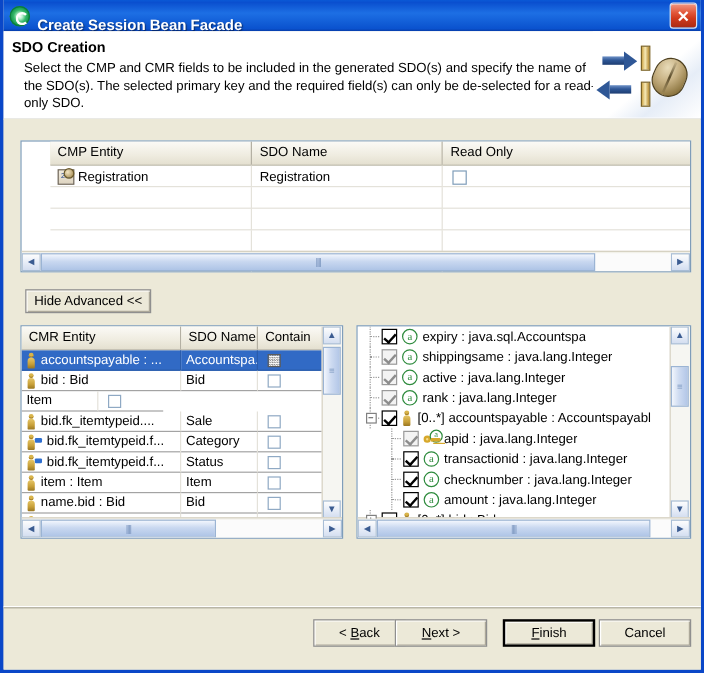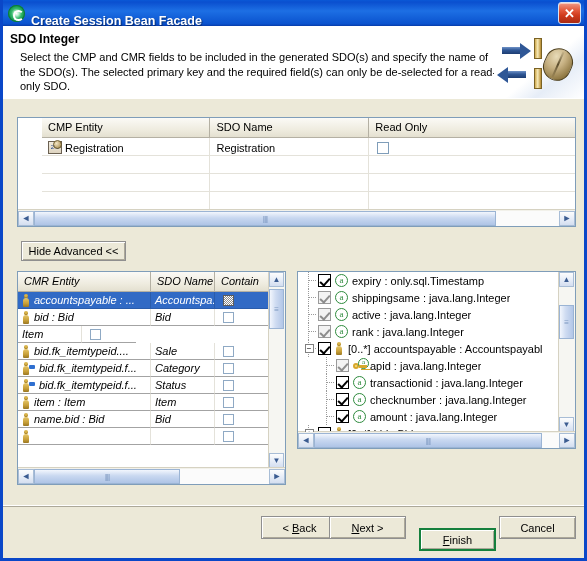--- a/index.html
+++ b/index.html
@@ -239,21 +239,21 @@
     position: absolute; left: 18px; top: 142px;
     width: 105px; height: 20px;
     background: #ECE9D8;
     border: 1px solid #8f8f8f;
     box-shadow: inset 1px 1px 0 #ffffff, inset -1px -1px 0 #aca899;
     font-size: 11px; line-height: 18px; text-align: center;
     box-sizing: border-box;
     cursor: default;
   }
   
-  .cmr-table { left: 14px; top: 172px; width: 269px; height: 214px; font-style: italic; }
+  .cmr-table { left: 14px; top: 172px; width: 269px; height: 178px; }
   .cmr-c0 { width: 133px; }
   .cmr-c1 { width: 64px; }
   .cmr-c2 { width: 54px; border-right: none !important; }
   .cmr-row { display: flex; height: 17px; font-size: 11px; }
   .cmr-row .cell {
     box-sizing: border-box;
     padding: 0 0 0 4px;
     border-right: 1px solid #e4e2da;
     border-bottom: 1px solid #a3a3a3;
     white-space: nowrap; overflow: hidden;
@@ -394,36 +394,36 @@
     position: absolute; top: 417px;
     height: 23px;
     background: #ECE9D8;
     border: 1px solid #8f8f8f;
     box-shadow: inset 1px 1px 0 #ffffff, inset -1px -1px 0 #aca899;
     box-sizing: border-box;
     font-size: 11px;
     display: flex; align-items: center; justify-content: center;
     cursor: default;
   }
-  .btn.default { border: 2px solid #15803d; margin-top: 12px; }
+  .btn.default { border: 2px solid #000000; }
   .u { text-decoration: underline; }
 </style>
 </head>
 <body>
 
 <div class="dialog">
 
   <div class="titlebar">
     <div class="title-icon"></div>
     <div class="title-text">Create Session Bean Facade</div>
     <div class="title-close">✕</div>
   </div>
 
   <div class="header">
-    <div class="header-title">SDO Integer</div>
+    <div class="header-title">SDO Creation</div>
     <div class="header-desc">Select the CMP and CMR fields to be included in the generated SDO(s) and specify the name of the SDO(s). The selected primary key and the required field(s) can only be de-selected for a read-only SDO.</div>
     <div class="header-art">
       <div class="bar-a"></div>
       <div class="bar-b"></div>
       <div class="arrow arrow-r">
         <div class="arrow-shaft"></div>
           <div class="arrow-head"></div>
       </div>
       <div class="arrow arrow-l">
         <div class="arrow-shaft"></div>
@@ -608,21 +608,21 @@
       </div>
     </div>
 
     <div class="panel tree-panel">
       <div class="tree-inner">
 
         <div class="tnode">
           <span class="tw dotted elbow"></span>
           <span class="cb on"></span>
           <span class="attr-icon">a</span>
-          <span class="tlabel">expiry : only.sql.Timestamp</span>
+          <span class="tlabel">expiry : java.sql.Accountspa</span>
         </div>
 
         <div class="tnode">
           <span class="tw dotted elbow"></span>
           <span class="cb gray on"></span>
           <span class="attr-icon">a</span>
           <span class="tlabel">shippingsame : java.lang.Integer</span>
         </div>
 
         <div class="tnode">

